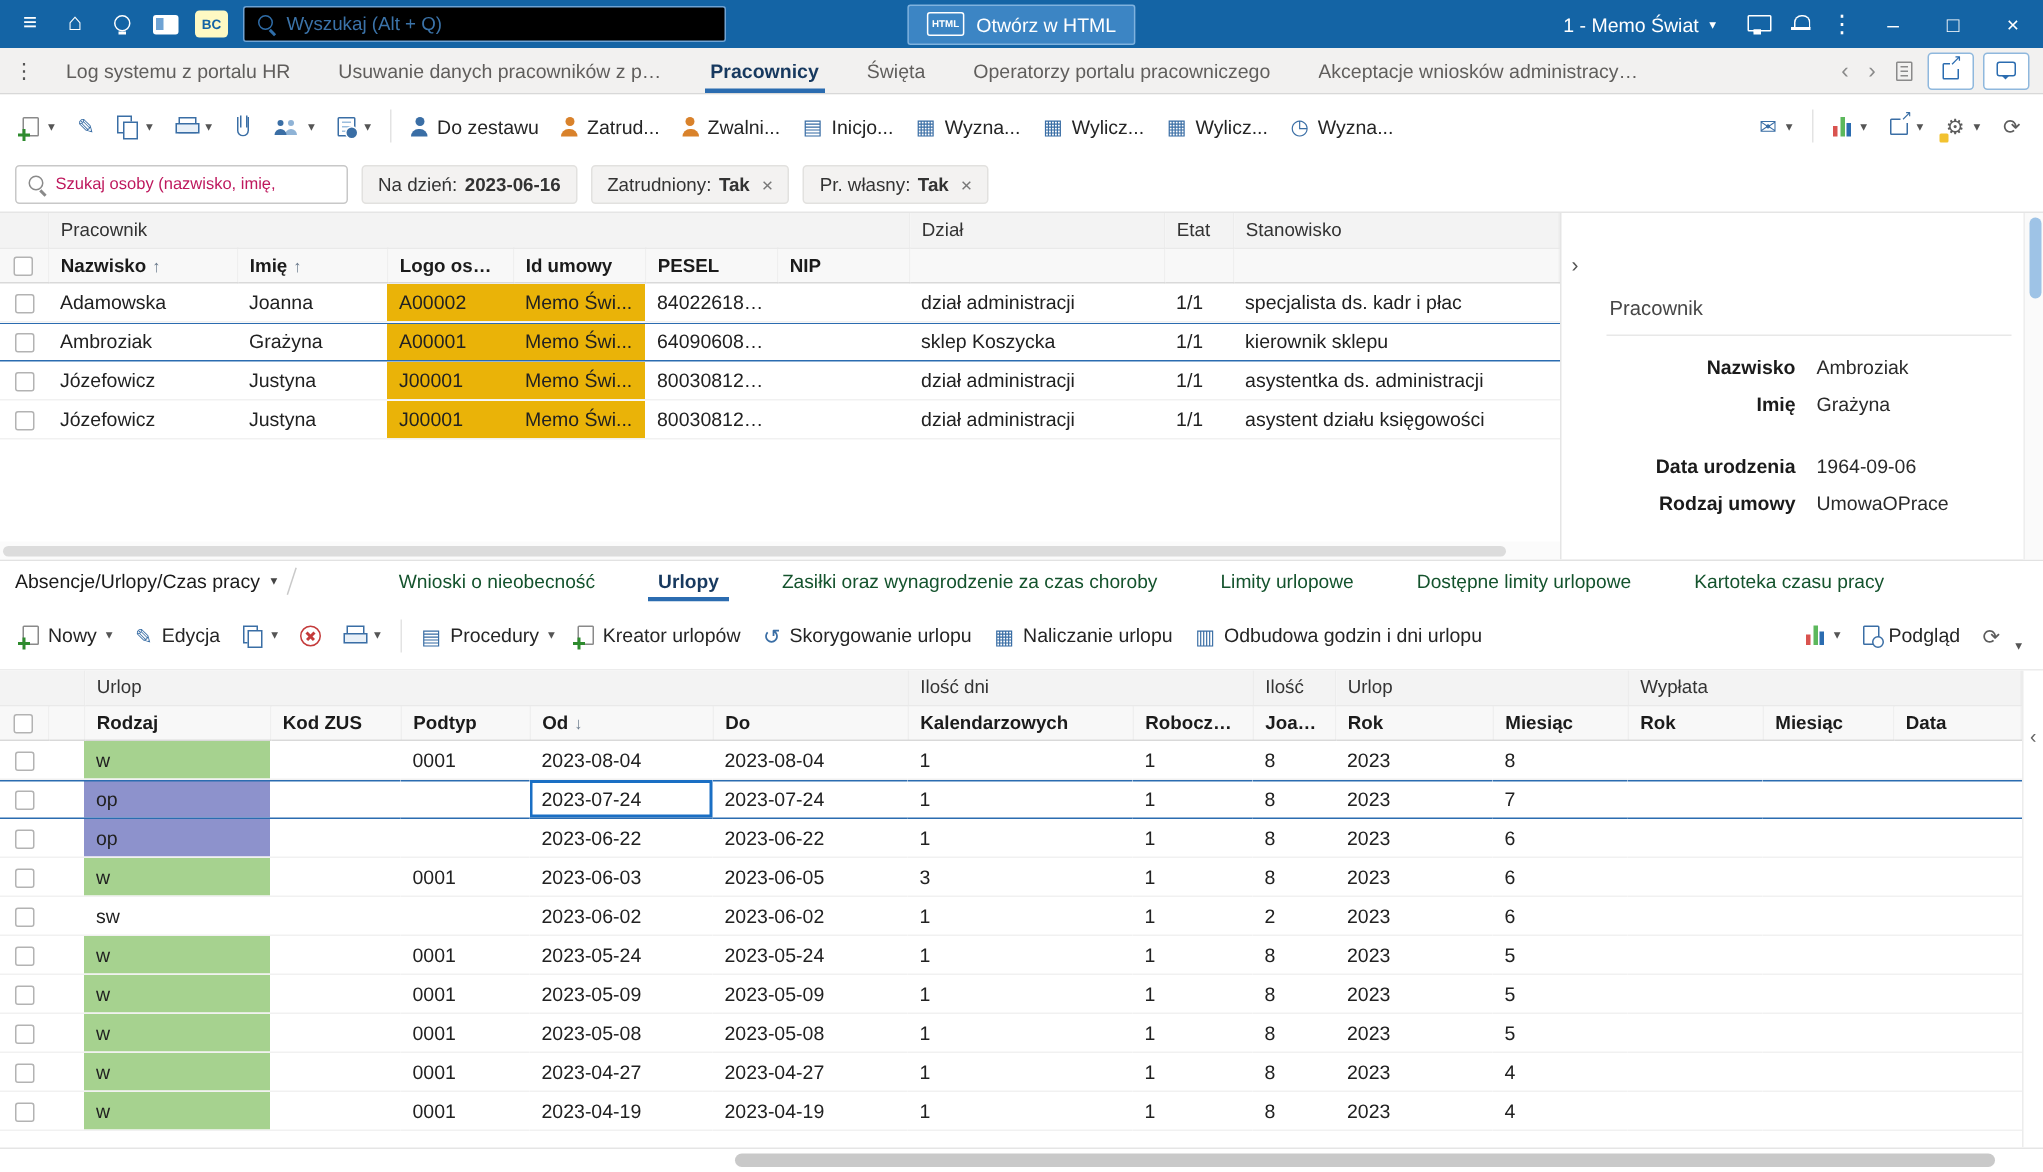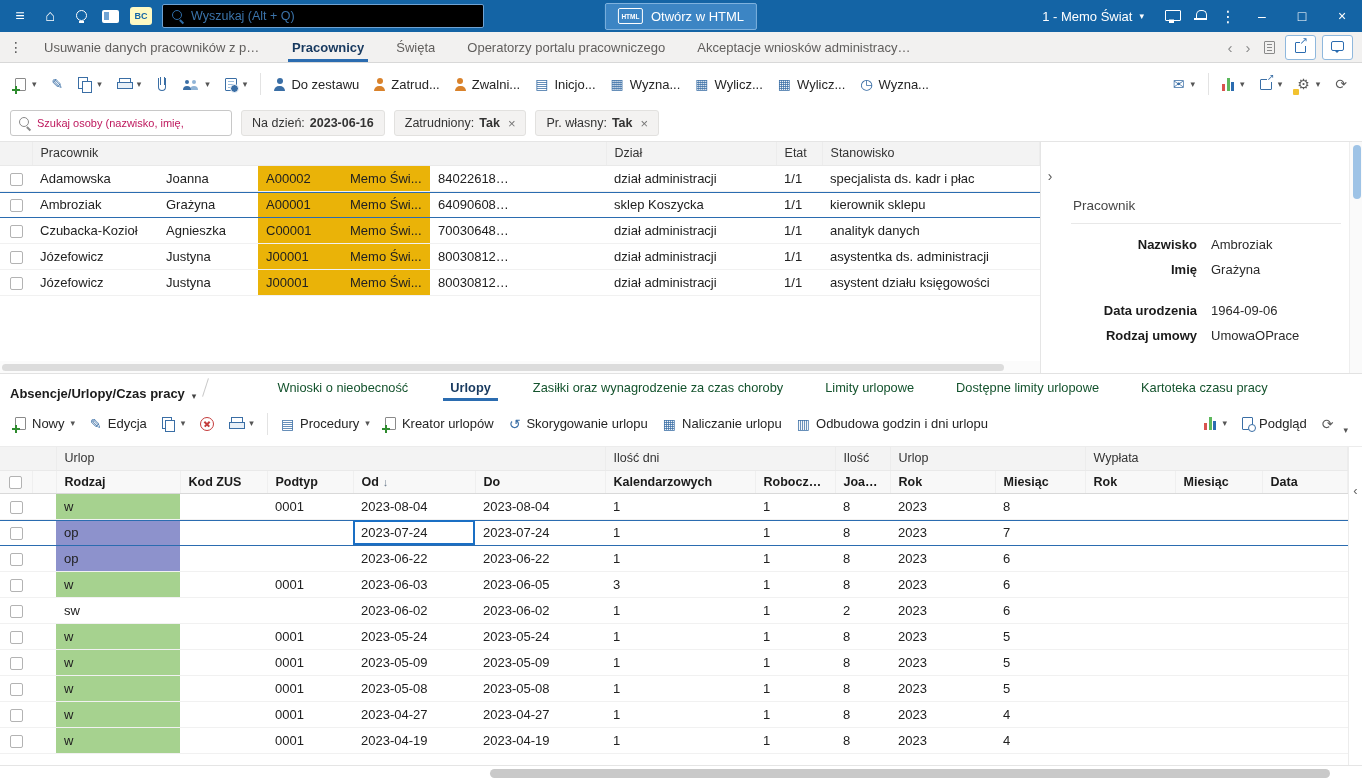--- a/index.html
+++ b/index.html
@@ -139,21 +139,21 @@
 .fb-title{color:#474747;font-size:13.5px;padding:0 0 10px 2px;border-bottom:1px solid #e8e8e8;margin-bottom:13px}
 .fb-row{display:flex;margin-bottom:10px;align-items:baseline}
 .fb-row.gap{margin-top:26px}
 .fb-label{flex:0 0 126px;text-align:right;font-weight:bold;color:#1b1b1b;margin-right:14px}
 .fb-value{color:#2a2a2a;cursor:pointer}
 .vscroll{width:13px;background:#fafafa;border-left:1px solid #eee;position:relative}
 .vthumb{position:absolute;top:3px;left:2.5px;width:8px;height:54px;background:#9ec3e6;border-radius:4px;cursor:pointer}
 
 
 .part-tabs{flex:0 0 28px;background:#fff;border-top:1px solid #e2e2e2;display:flex;align-items:stretch;padding-left:10px}
-.part-title{display:flex;align-items:flex-end;gap:7px;font-weight:bold;color:#1b1b1b;cursor:pointer;white-space:nowrap}
+.part-title{display:flex;align-items:center;gap:7px;font-weight:normal;color:#1b1b1b;cursor:pointer;white-space:nowrap}
 .slash{width:18px;position:relative}
 .slash:after{content:"";position:absolute;left:9px;top:4px;bottom:4px;width:1px;background:#c9c9c9;transform:rotate(18deg)}
 .ptabs{display:flex;align-items:stretch;margin-left:42px;overflow:hidden}
 .ptab{display:flex;align-items:center;padding:0 21px;color:#14532d;cursor:pointer;position:relative;white-space:nowrap;font-size:12.8px}
 .ptab.active{color:#17395f;font-weight:bold}
 .ptab.active:after{content:"";position:absolute;left:14px;right:14px;bottom:0;height:3px;background:#2b6cb0}
 
 
 .grid2-zone{flex:1;display:flex;overflow:hidden}
 .grid2-wrap{flex:1;overflow:hidden}
@@ -203,20 +203,23 @@
       <span class="win">–</span>
       <span class="win">□</span>
       <span class="win">×</span>
     </div>
   </header>
 
   <nav class="tabstrip">
     <span class="ts-more">⋮</span>
     <div class="tabs">
 
+        <div class="tab">
+          <span class="tab-label">Log systemu z portalu HR</span>
+        </div>
 
         <div class="tab">
           <span class="tab-label">Usuwanie danych pracowników z portalu</span>
         </div>
 
         <div class="tab active">
           <span class="tab-label">Pracownicy</span>
         </div>
 
         <div class="tab">
@@ -376,20 +379,32 @@
             <col>
         </colgroup>
         <thead>
           <tr class="g-group">
             <th></th>
             <th colspan="6">Pracownik</th>
             <th>Dział</th>
             <th>Etat</th>
             <th>Stanowisko</th>
           </tr>
+          <tr class="g-cols">
+            <th class="c-check"><span class="cb"></span></th>
+            <th><span>Nazwisko</span><span class="sort">↑</span></th>
+            <th><span>Imię</span><span class="sort">↑</span></th>
+            <th>Logo osoby</th>
+            <th>Id umowy</th>
+            <th>PESEL</th>
+            <th>NIP</th>
+            <th></th>
+            <th></th>
+            <th></th>
+          </tr>
         </thead>
         <tbody>
 
             <tr>
               <td class="c-check"><span class="cb"></span></td>
               <td>Adamowska</td>
               <td>Joanna</td>
               <td class="ylw">A00002</td>
               <td class="ylw">Memo Świ...</td>
               <td>8402261820</td>
@@ -405,32 +420,20 @@
               <td>Grażyna</td>
               <td class="ylw">A00001</td>
               <td class="ylw">Memo Świ...</td>
               <td>6409060866</td>
               <td></td>
               <td>sklep Koszycka</td>
               <td class="num">1/1</td>
               <td>kierownik sklepu</td>
             </tr>
 
-            <tr>
-              <td class="c-check"><span class="cb"></span></td>
-              <td>Czubacka-Kozioł</td>
-              <td>Agnieszka</td>
-              <td class="ylw">C00001</td>
-              <td class="ylw">Memo Świ...</td>
-              <td>7003064854</td>
-              <td></td>
-              <td>dział administracji</td>
-              <td class="num">1/1</td>
-              <td>analityk danych</td>
-            </tr>
 
 
             <tr>
               <td class="c-check"><span class="cb"></span></td>
               <td>Józefowicz</td>
               <td>Justyna</td>
               <td class="ylw">J00001</td>
               <td class="ylw">Memo Świ...</td>
               <td>8003081240</td>
               <td></td>

